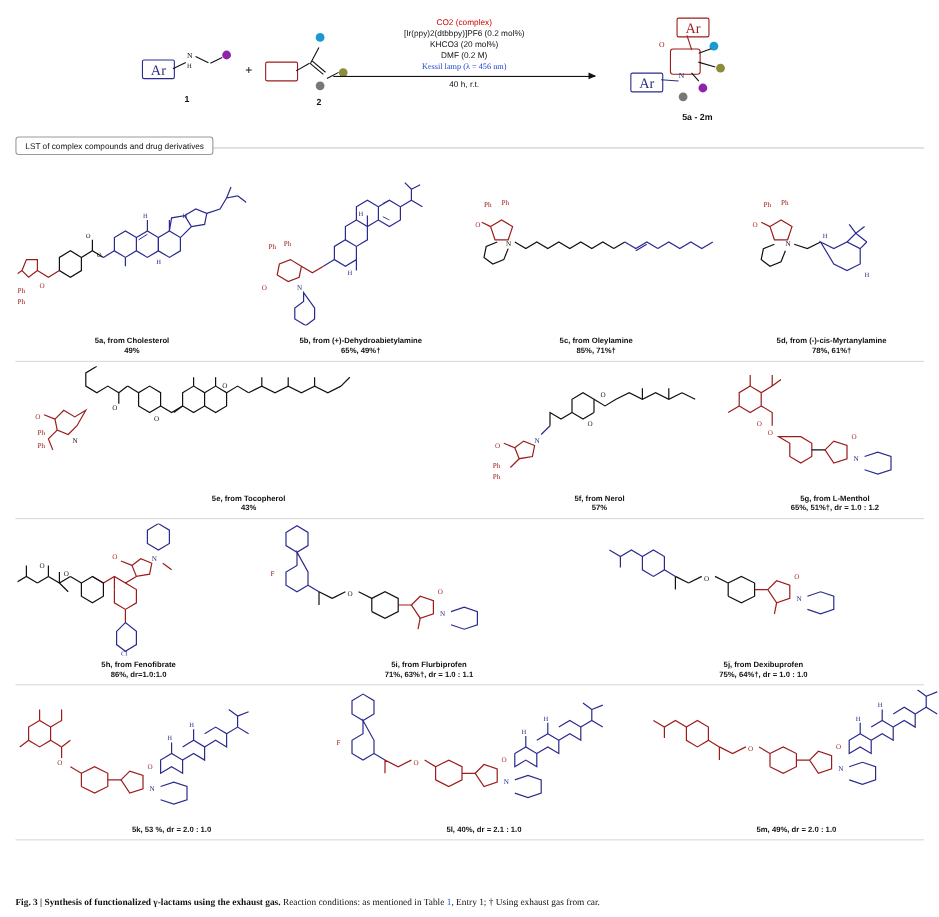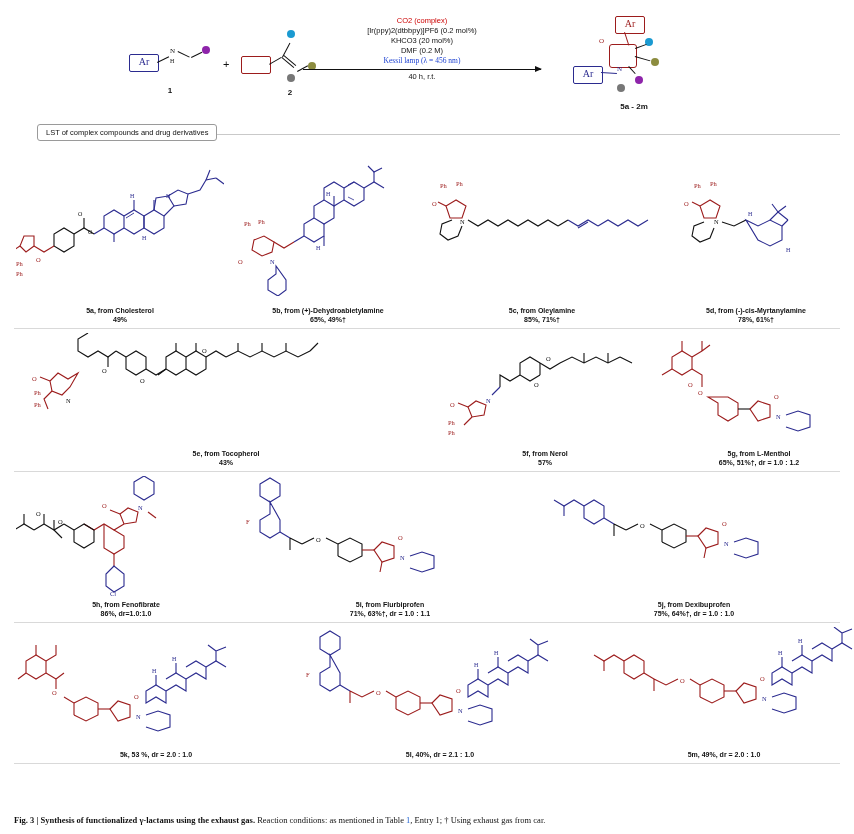--- a/index.html
+++ b/index.html
@@ -53,21 +53,21 @@
     background: #ffffff;
     border: 1.2px solid #2b2b8f;
     position: relative;
     border-radius: 2px;
   }
   .hex.red { border-color: #9c1c1c; }
   .hex.blue { border-color: #2b2b8f; }
   .hex-label {
     position: absolute;
     left: 0; right: 0; top: 1px;
-    font-size: 10px;
+    font-size: 13px;
     text-align: center;
     color: #2b2b8f;
     font-family: "Liberation Serif", serif;
   }
   .hex.red .hex-label { color: #9c1c1c; }
 
   .arrow-area {
     position: absolute;
     left: 196px;
     top: 6px;
@@ -105,21 +105,20 @@
   .dot {
     border-radius: 50%;
     position: absolute;
   }
 
   
   .lst-bar {
     position: relative;
     margin-top: 2px;
     height: 20px;
-    margin-left: 23px;
   }
   .lst-box {
     position: absolute;
     left: 0;
     top: 0;
     border: 1px solid #9a9a9a;
     border-radius: 3px;
     padding: 3px 8px;
     font-size: 7.5px;
     background: #fff;

